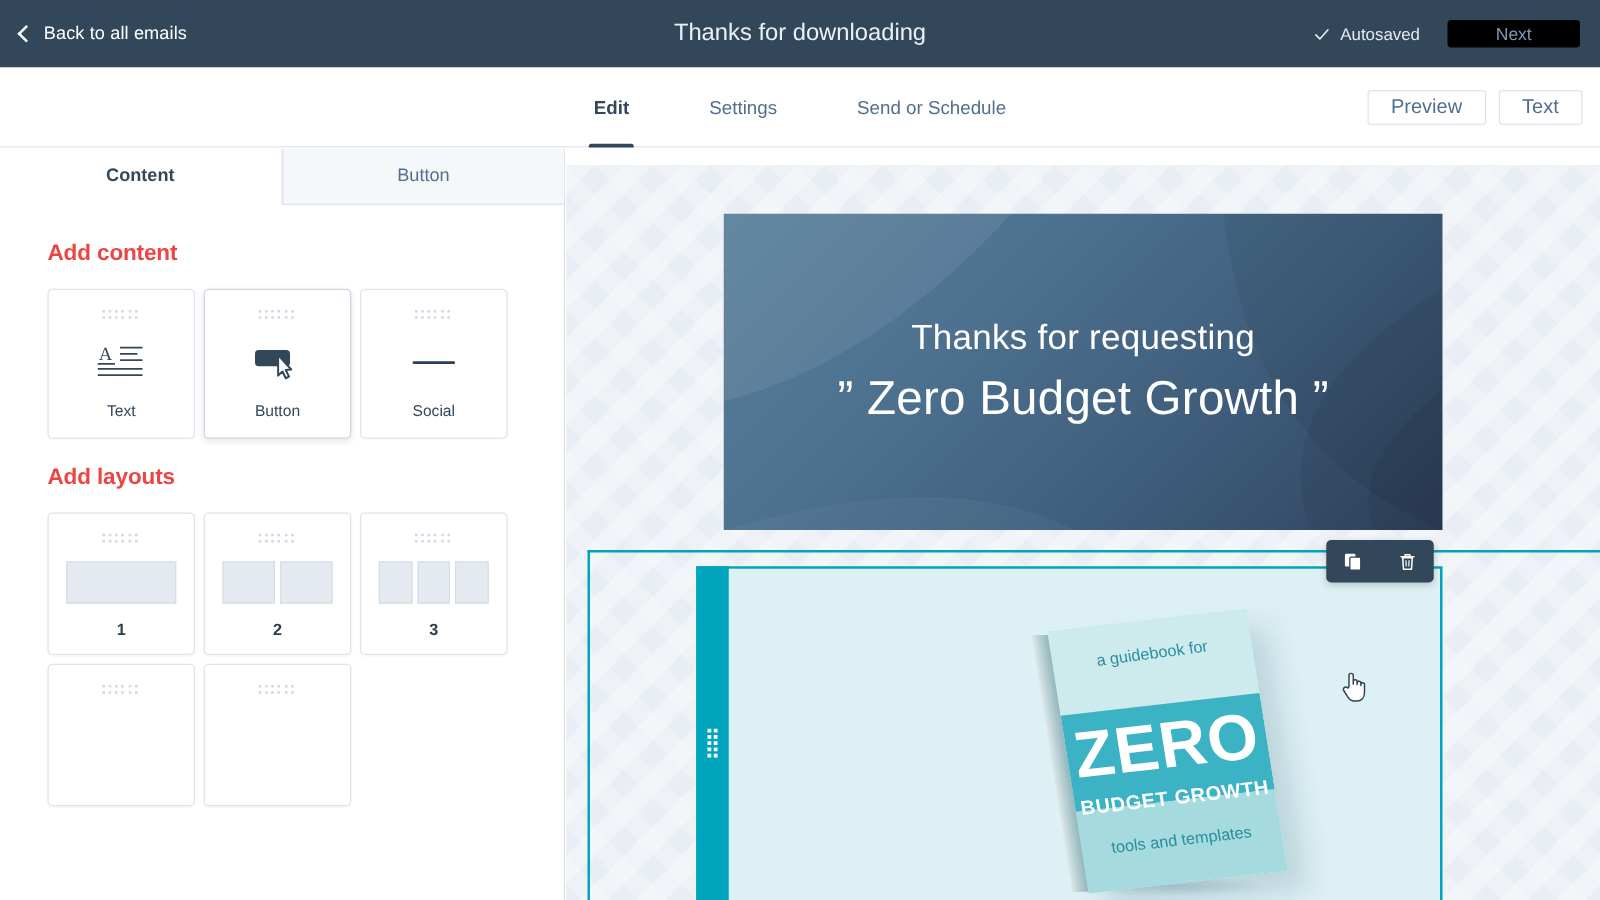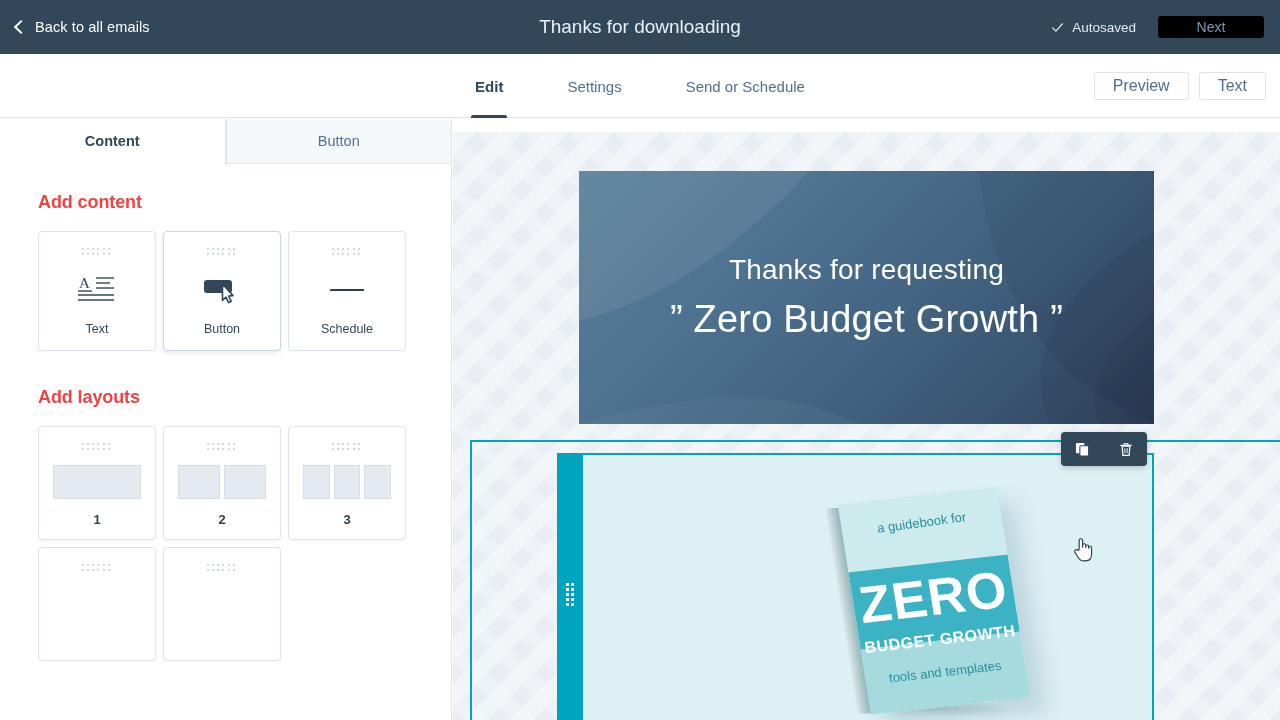--- a/index.html
+++ b/index.html
@@ -349,26 +349,26 @@
             <i></i>
             <i></i>
             <i></i>
             <i></i>
         </div>
         <div class="card-icon">
           <svg width="34" height="10" viewBox="0 0 34 10">
             <line x1="1" y1="5" x2="33" y2="5" stroke="#2d3e50" stroke-width="2.2" stroke-linecap="round"></line>
           </svg>
         </div>
-        <div class="card-label">Schedule</div>
-      </div>
-
-    </div>
-
-    <div class="section-title" style="margin-top:36px;">Add layouts</div>
+        <div class="card-label">Social</div>
+      </div>
+
+    </div>
+
+    <div class="section-title" style="margin-top:20px;">Add layouts</div>
 
     <div class="card-grid">
 
       <div class="card layout-card">
         <div class="dots">
           <i></i>
             <i></i>
             <i></i>
             <i></i>
             <i></i>

